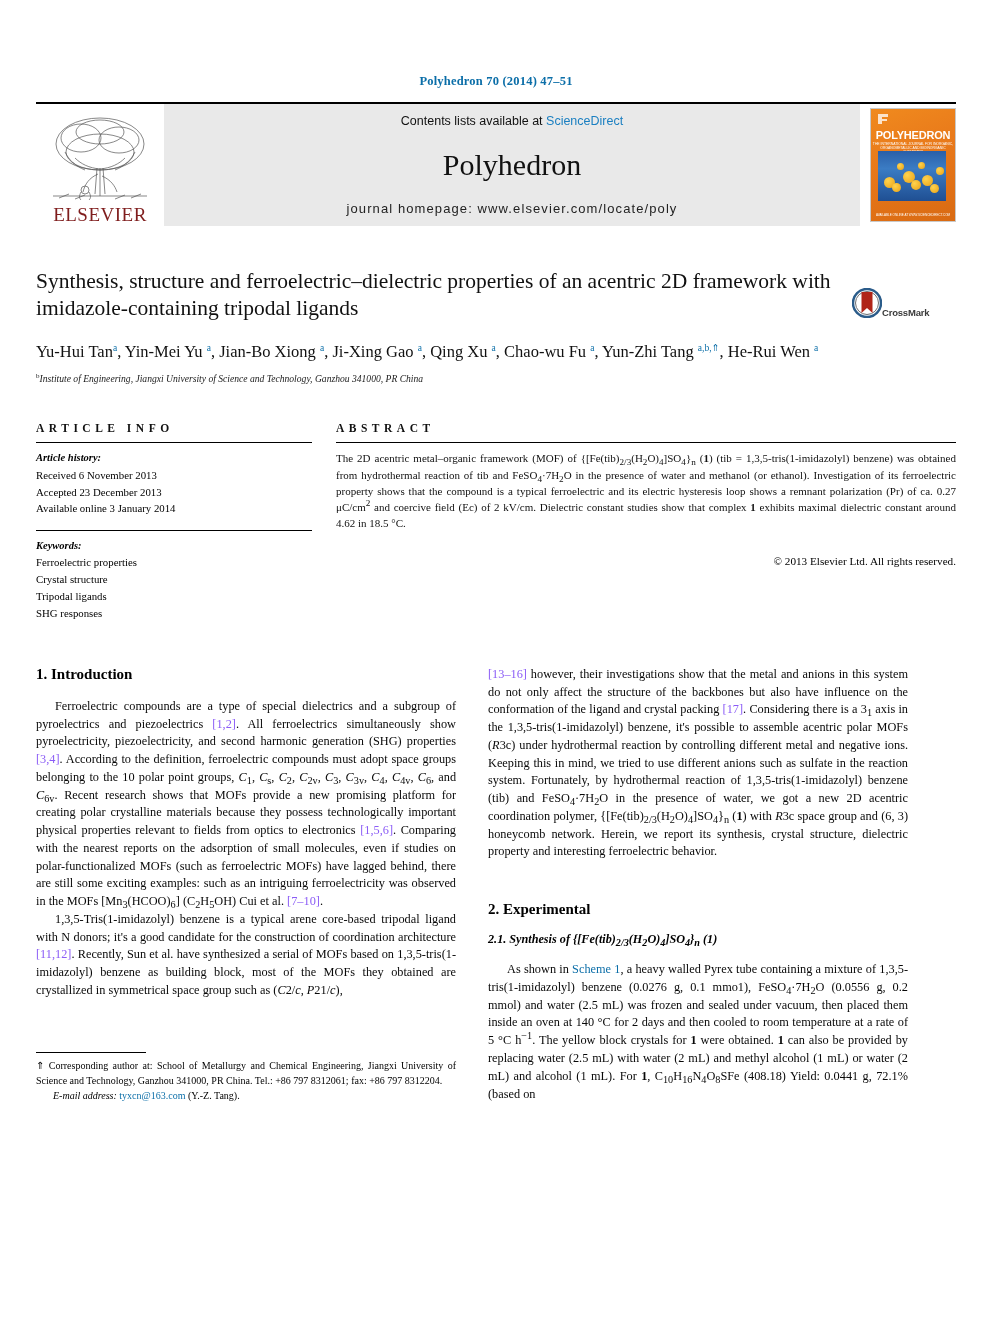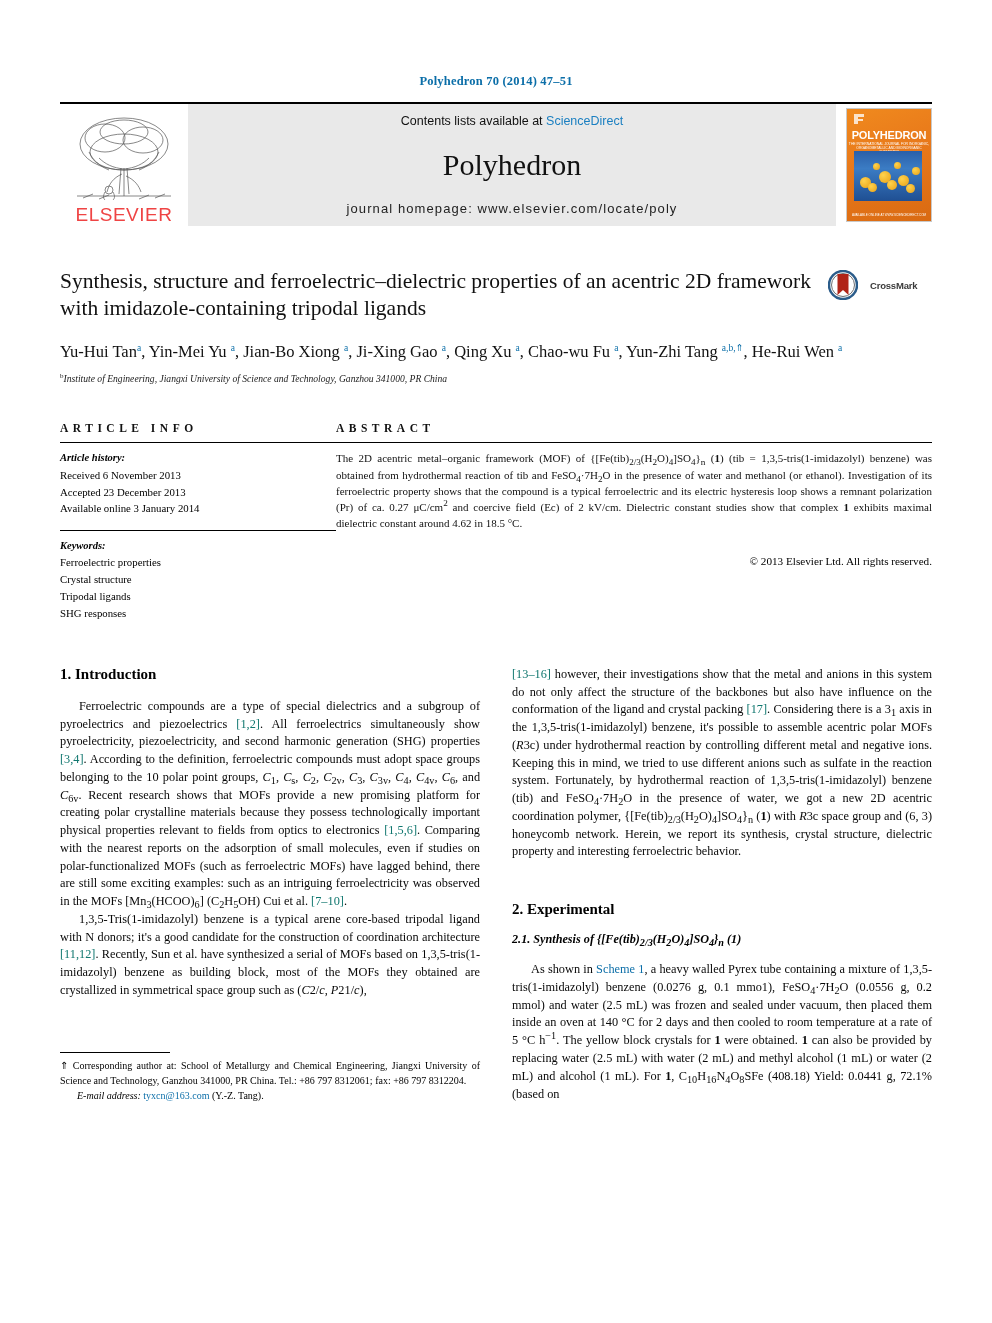--- a/index.html
+++ b/index.html
@@ -13,21 +13,21 @@
     font-family: "Liberation Serif", serif;
     color: #000000;
     position: relative;
     overflow: hidden;
   }
   .page {
     position: relative;
     width: 992px;
     height: 980px;
     box-sizing: border-box;
-    padding: 0 60px;
+    padding: 0 36px;
   }
 
   
   .running-head {
     text-align: center;
     color: #0b6ea8;
     font-family: "Liberation Serif", serif;
     font-weight: bold;
     font-size: 12.5px;
     padding-top: 74px;
@@ -46,24 +46,24 @@
     width: 128px;
     flex: 0 0 128px;
     display: flex;
     flex-direction: column;
     align-items: center;
     justify-content: flex-end;
     padding-bottom: 2px;
   }
   .tree-svg { display:block; }
   .elsevier-word {
-    font-family: Liberation Sans, sans-serif;
+    font-family: Liberation Serif, serif;
     font-size: 19px;
     letter-spacing: 0.5px;
-    color: #ef4444;
+    color: #7f1d1d;
     font-weight: normal;
     line-height: 1;
     margin-top: 1px;
   }
   .masthead-center {
     flex: 1 1 auto;
     background: #e9e9e9;
     display: flex;
     flex-direction: column;
     align-items: center;
@@ -153,26 +153,26 @@
     font-family: "Liberation Serif", serif;
     font-size: 21.5px;
     line-height: 1.27;
     font-weight: normal;
     margin: 0;
     color: #111;
   }
   .crossmark {
     position: absolute;
     right: 0;
-    top: 0;
+    top: 16px;
     width: 104px;
     height: 34px;
     display: flex;
-    align-items: center;
-    gap: 12px;
+    align-items: flex-end;
+    gap: 0;
   }
   .crossmark-word {
     font-family: "Liberation Sans", sans-serif;
     font-size: 9.5px;
     font-weight: bold;
     color: #3b3b3b;
     letter-spacing: -0.2px;
   }
 
   .authors {
@@ -191,20 +191,21 @@
     font-size: 9.6px;
     line-height: 1.5;
     color: #1a1a1a;
   }
   .affiliations sup { font-style: normal; font-size: 7px; }
 
   
   .info-abstract {
     margin-top: 36px;
     display: flex;
+    gap: 24px;
   }
   .col-info { width: 276px; flex: 0 0 276px; }
   .col-abstract { flex: 1 1 auto; }
 
   .sec-head {
     font-family: "Liberation Serif", serif;
     font-weight: bold;
     font-size: 11.5px;
     letter-spacing: 4.5px;
     color: #111;
@@ -262,21 +263,21 @@
     margin: 0 0 15px 0;
   }
   h2.sec.spaced { margin-top: 40px; }
   h3.subsec {
     font-family: "Liberation Serif", serif;
     font-size: 12.2px;
     font-weight: bold;
     font-style: italic;
     margin: 0 0 14px 0;
   }
-  .ref { color: #0f766e; }
+  .ref { color: #8b5cf6; }
   .link { color: #0b6ea8; }
 
   
   .footnote-area {
     position: absolute;
     left: 0;
     bottom: 0;
     width: 420px;
   }
   .footnote-rule {

